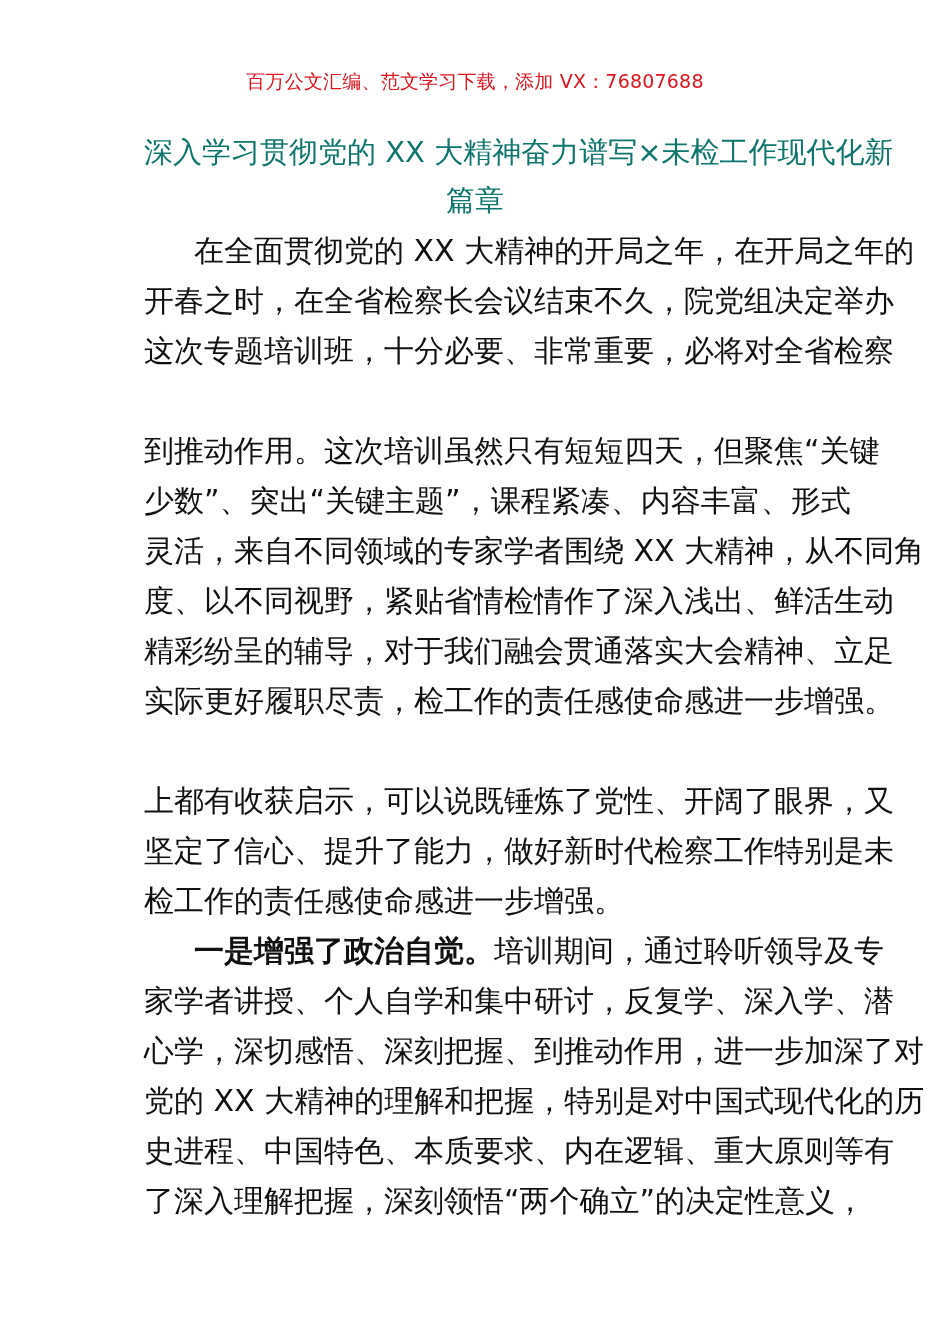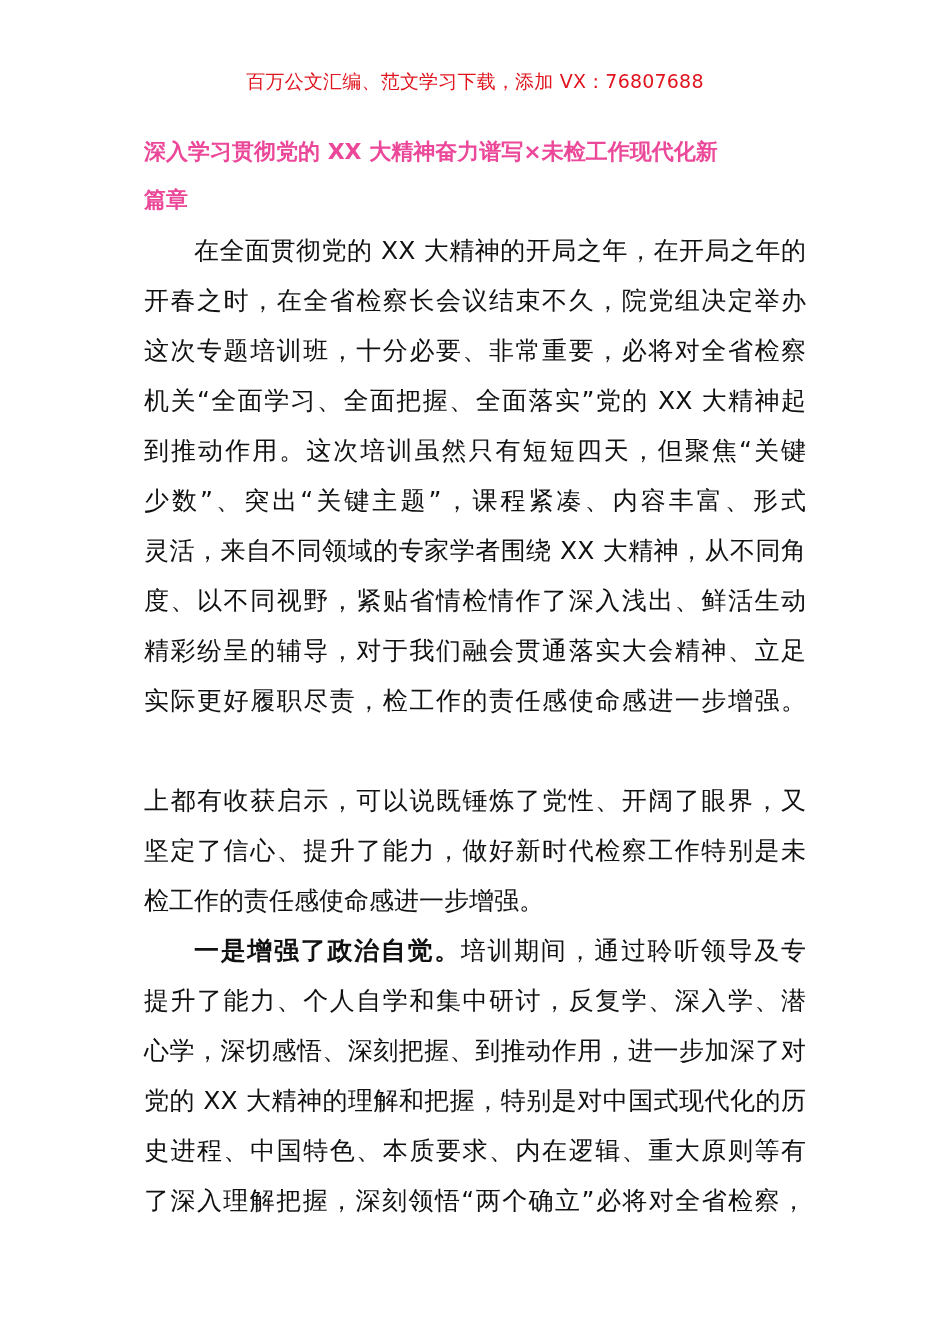--- a/index.html
+++ b/index.html
@@ -31,34 +31,34 @@
       text-align: center;
       font-size: 19px;
       line-height: 30px;
       color: #e0141e;
       letter-spacing: 0.2px;
     }
     .title {
       position: absolute;
       left: 144px;
       width: 662px;
-      font-weight: bold;
-      font-size: 22px;
+      font-weight: normal;
+      font-size: 29px;
       line-height: 30px;
-      color: #ec4899;
+      color: #0f766e;
       white-space: nowrap;
     }
     .title.l1 { top: 137px; text-align: left; }
-    .title.l2 { top: 185px; text-align: left; left: 144px; width: 662px; }
+    .title.l2 { top: 185px; text-align: center; left: 144px; width: 662px; }
 
     .body-line {
       position: absolute;
       left: 144px;
       width: 662px;
-      font-size: 25px;
+      font-size: 30px;
       line-height: 32px;
       color: #111111;
       white-space: nowrap;
       text-align: justify;
       text-align-last: justify;
     }
     .body-line.indent { padding-left: 50px; width: 612px; }
     .body-line.last { text-align-last: left; }
     .bold { font-weight: bold; font-family: Liberation Serif, serif; }
   </style>
@@ -68,32 +68,31 @@
 <div class="page">
 
   <div class="header-note">百万公文汇编、范文学习下载，添加 VX：76807688</div>
 
   <div class="title l1">深入学习贯彻党的 XX 大精神奋力谱写×未检工作现代化新</div>
   <div class="title l2">篇章</div>
 
   <div class="body-line indent" style="top:235px">在全面贯彻党的 XX 大精神的开局之年，在开局之年的</div>
   <div class="body-line" style="top:285px">开春之时，在全省检察长会议结束不久，院党组决定举办</div>
   <div class="body-line" style="top:335px">这次专题培训班，十分必要、非常重要，必将对全省检察</div>
-  <div class="body-line" style="top:385px">机关“全面学习、全面把握、全面落实”党的 XX 大精神起</div>
   <div class="body-line" style="top:435px">到推动作用。这次培训虽然只有短短四天，但聚焦“关键</div>
   <div class="body-line" style="top:485px">少数”、突出“关键主题”，课程紧凑、内容丰富、形式</div>
   <div class="body-line" style="top:535px">灵活，来自不同领域的专家学者围绕 XX 大精神，从不同角</div>
   <div class="body-line" style="top:585px">度、以不同视野，紧贴省情检情作了深入浅出、鲜活生动</div>
   <div class="body-line" style="top:635px">精彩纷呈的辅导，对于我们融会贯通落实大会精神、立足</div>
   <div class="body-line" style="top:685px">实际更好履职尽责，检工作的责任感使命感进一步增强。</div>
 
   <div class="body-line" style="top:785px">上都有收获启示，可以说既锤炼了党性、开阔了眼界，又</div>
   <div class="body-line" style="top:835px">坚定了信心、提升了能力，做好新时代检察工作特别是未</div>
   <div class="body-line last" style="top:885px">检工作的责任感使命感进一步增强。</div>
 
   <div class="body-line indent" style="top:935px"><span class="bold">一是增强了政治自觉。</span><span>培训期间，通过聆听领导及专</span></div>
-  <div class="body-line" style="top:985px">提升了能力、个人自学和集中研讨，反复学、深入学、潜</div>
+  <div class="body-line" style="top:985px">家学者讲授、个人自学和集中研讨，反复学、深入学、潜</div>
   <div class="body-line" style="top:1035px">心学，深切感悟、深刻把握、到推动作用，进一步加深了对</div>
   <div class="body-line" style="top:1135px">史进程、中国特色、本质要求、内在逻辑、重大原则等有</div>
   <div class="body-line" style="top:1085px">党的 XX 大精神的理解和把握，特别是对中国式现代化的历</div>
-  <div class="body-line" style="top:1185px">了深入理解把握，深刻领悟“两个确立”必将对全省检察，</div>
+  <div class="body-line" style="top:1185px">了深入理解把握，深刻领悟“两个确立”的决定性意义，</div>
 
 </div>
 
 </body></html>

